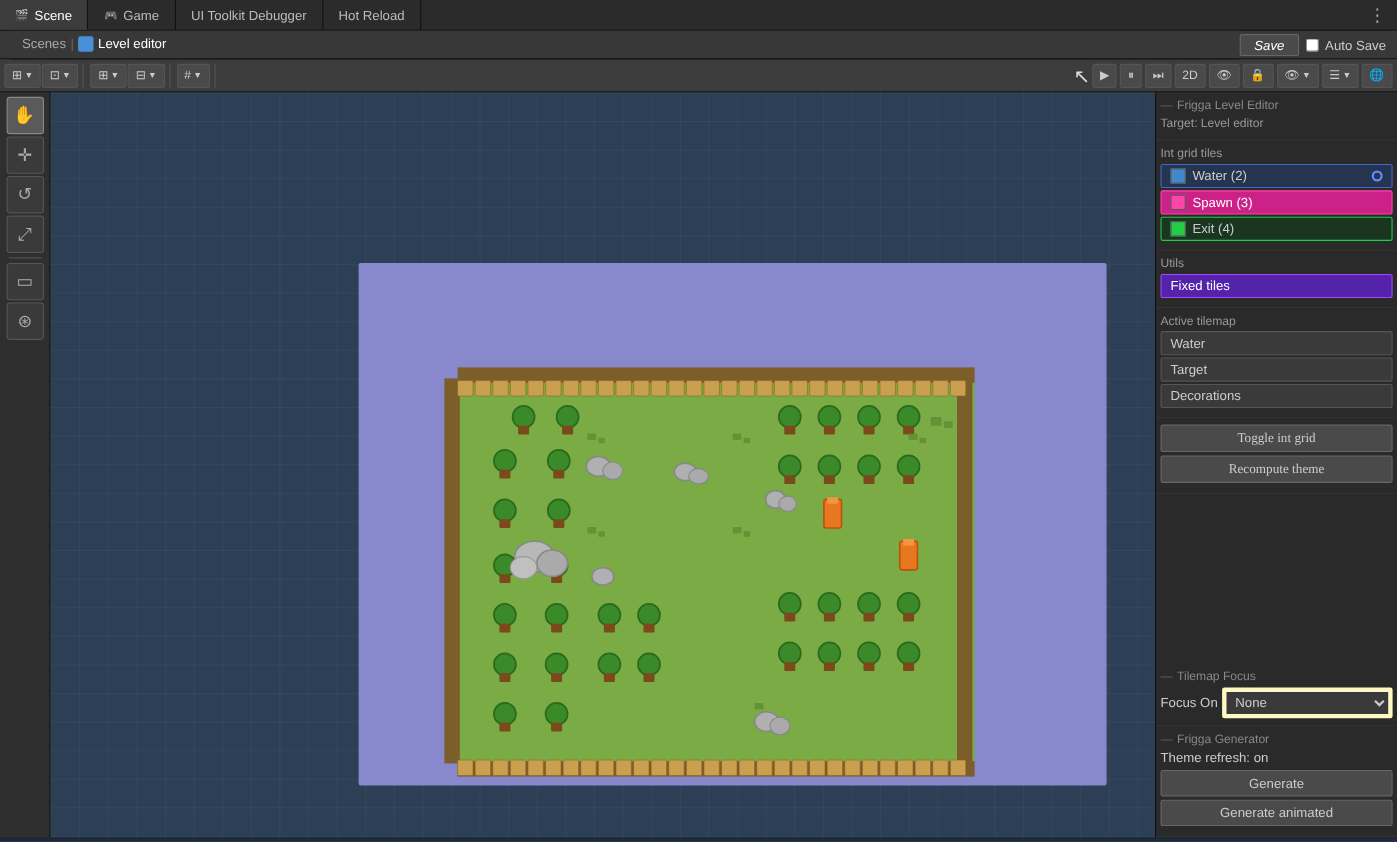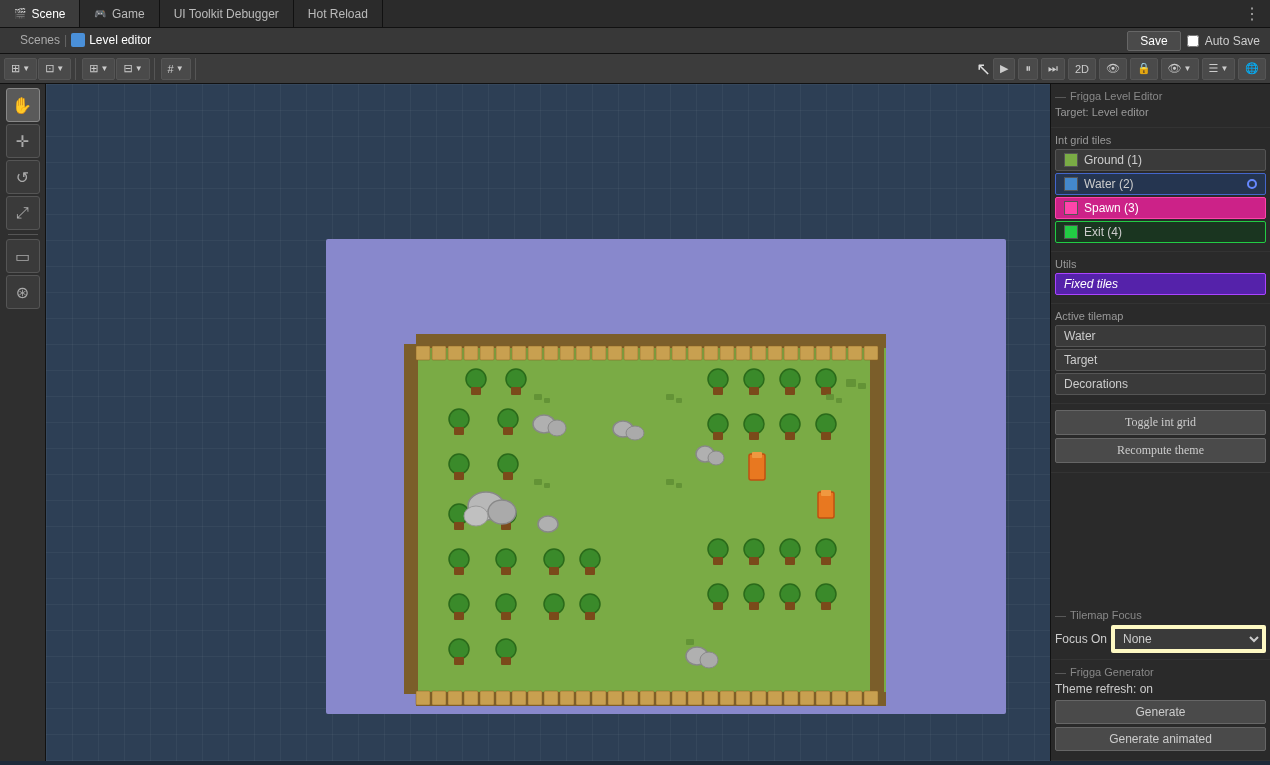--- a/index.html
+++ b/index.html
@@ -100,21 +100,21 @@
 </div>
 
 <div style="display:flex; align-items:center; background:#383838; height:26px; border-bottom:1px solid #111; padding:0 10px;">
   <div id="breadcrumb" style="display:flex;align-items:center;gap:4px;flex:1;">
     <span style="color:#aaa;font-size:12px;">Scenes</span>
     <span style="color:#666;">|</span>
     <span class="bread-icon" style="width:14px;height:14px;background:#4a90d9;border-radius:2px;display:inline-block;"></span>
     <span style="color:#fff;font-size:12px;font-weight:400;">Level editor</span>
   </div>
   <div style="display:flex;align-items:center;gap:6px;">
-    <button id="save-btn" style="background:#4a4a4a;border:1px solid #666;color:#fff;padding:2px 12px;cursor:pointer;font-size:12px;border-radius:2px;">Save</button>
+    <button id="save-btn" style="background:#4a4a4a;border:1px solid #666;color:#fff;padding:2px 12px;cursor:pointer;font-size:12px;border-radius:2px;font-style:italic;">Save</button>
     <input id="autosave-cb" type="checkbox" style="width: 12px; height: 12px;">
     <span style="color:#ccc;font-size:12px;">Auto Save</span>
   </div>
 </div>
 
 <div id="toolbar">
   <div class="tb-group">
     <button class="tb-btn">⊞ <span class="arrow">▼</span></button>
     <button class="tb-btn">⊡ <span class="arrow">▼</span></button>
   </div>
@@ -391,45 +391,41 @@
     <div class="panel-section">
       <div class="panel-title">
         <span>Frigga Level Editor</span>
       </div>
       <div class="panel-label">Target: Level editor</div>
     </div>
 
     <div class="panel-section">
       <div class="panel-label">Int grid tiles</div>
 
-      <button class="tile-btn">
-        <div class="tile-color-ground"></div>
-        <span>Ground (1)</span>
-      </button>
 
       <button class="tile-btn selected-water" style="border-color:#4466cc;background:#253550;">
         <div class="tile-color-water"></div>
         <span>Water (2)</span>
         <div class="tile-dot" style="background:none;border:2px solid #6688ff;border-radius:50%;width:10px;height:10px;margin-left:auto;"></div>
       </button>
 
       <button class="tile-btn" style="background:#cc2288;border-color:#ff44aa;color:#fff;">
         <div class="tile-color-spawn"></div>
         <span>Spawn (3)</span>
       </button>
 
       <button class="tile-btn" style="border-color:#22cc44;background:#1a3520;">
         <div class="tile-color-exit"></div>
         <span>Exit (4)</span>
       </button>
     </div>
 
     <div class="panel-section">
       <div class="panel-label">Utils</div>
-      <button class="utils-btn active" style="background:#5522aa;border-color:#aa44ff;color:#fff;font-style:italic;">Fixed tiles</button>
+      <button class="utils-btn active" style="background:#5522aa;border-color:#aa44ff;color:#fff;">Fixed tiles</button>
     </div>
 
     <div class="panel-section">
       <div class="panel-label">Active tilemap</div>
       <button class="tilemap-btn">Water</button>
       <button class="tilemap-btn">Target</button>
       <button class="tilemap-btn">Decorations</button>
     </div>
 
     <div class="panel-section">

